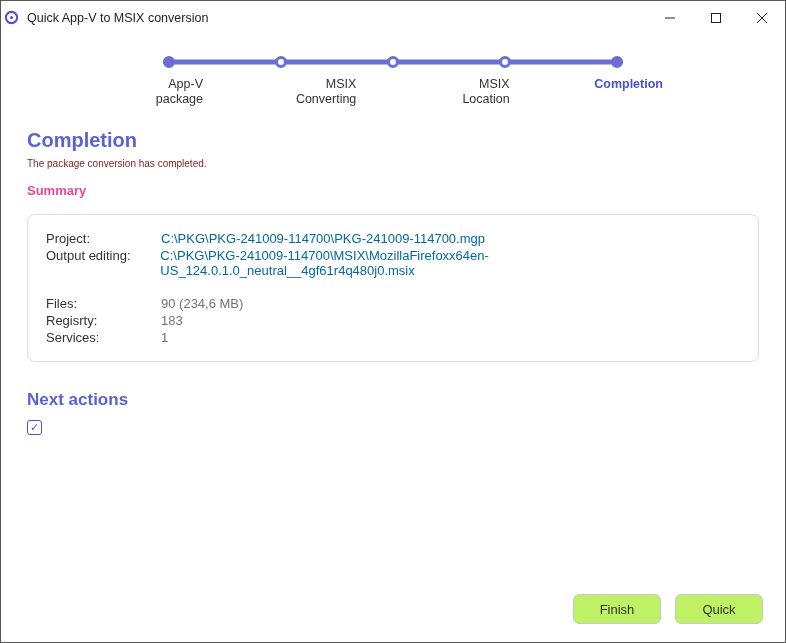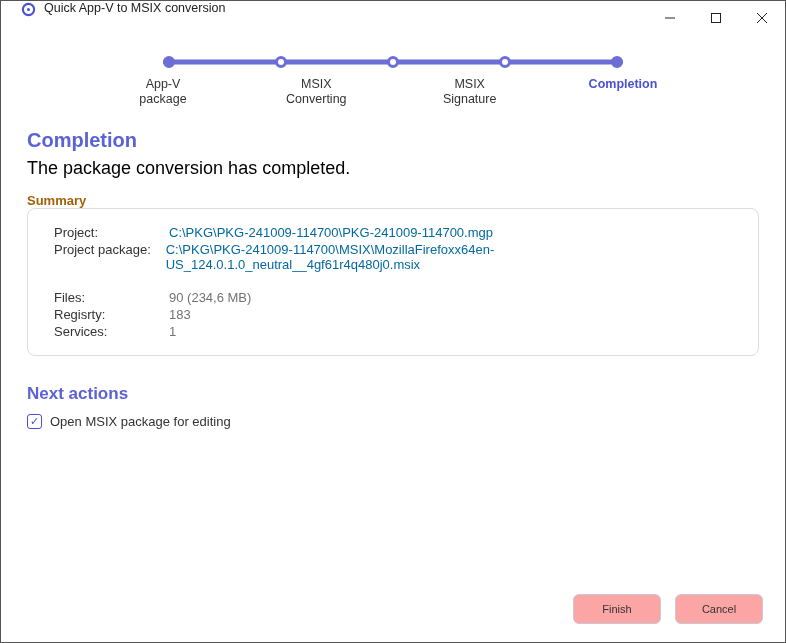--- a/index.html
+++ b/index.html
@@ -12,21 +12,22 @@
       height: 643px;
       border: 1px solid #555;
       display: flex;
       flex-direction: column;
       overflow: hidden;
     }
     
     .titlebar {
       height: 34px;
       display: flex;
-      padding: 0 0 0 19px;
+      align-items: center;
+      padding: 0 0 0 2px;
       border-bottom: 1px solid transparent;
     }
     .titlebar-icon {
       width: 16px; height: 16px;
       margin-right: 8px;
       display: inline-flex; align-items: center; justify-content: center;
     }
     .titlebar-title { font-size: 12.5px; color: #222; flex: 0 0 auto; }
     .titlebar-spacer { flex: 1; }
     .win-controls { display: flex; }
@@ -62,41 +63,41 @@
     .stepper-dot {
       width: 12px; height: 12px; border-radius: 50%;
       background: #fff; border: 3px solid #6b6ed4;
     }
     .stepper-dot.active { background: #6b6ed4; }
     .stepper-labels {
       display: flex; justify-content: space-between;
       margin-top: 8px;
     }
     .stepper-label {
-      width: 80px; text-align: center; font-size: 12.5px; color: #333;
+      width: 80px; text-align: right; font-size: 12.5px; color: #333;
       margin-left: -34px; margin-right: -34px;
       line-height: 1.2;
     }
     .stepper-label.active { color: #4a52d1; font-weight: 600; }
     
     h1.page-title {
       color: #5a62d6; font-size: 20px; font-weight: 600; margin-top: 6px;
     }
-    .page-desc { color: #000000; margin-top: 6px; font-size: 18px;}
+    .page-desc { color: #7f1d1d; margin-top: 6px; font-size: 10px;}
     .section-head {
-      font-weight: 600; margin-top: 14px; margin-bottom: 0; font-size: 13px;
-      color: #a16207;
+      font-weight: 600; margin-top: 14px; margin-bottom: 16px; font-size: 13px;
+      color: #ec4899;
     }
     
     .summary-box {
       border: 1px solid #dcdce6; border-radius: 8px;
       padding: 14px 18px;
       font-size: 13px;
     }
-    .kv-row { display: flex; margin: 2px 8px; }
+    .kv-row { display: flex; margin: 2px 0; }
     .kv-label { width: 115px; color: #333; }
     .kv-val { color: #737373; }
     .kv-val.link { color: #0369a1; }
     .kv-gap { height: 14px; }
     
     h2.sub-title {
       color: #5a62d6; font-size: 17px; font-weight: 600; margin-top: 28px;
     }
     .checkbox-row {
       display: flex; align-items: center; gap: 8px; margin-top: 10px;
@@ -108,21 +109,21 @@
       background: #fff;
     }
     
     .footer {
       padding: 14px 22px 18px 22px;
       display: flex; justify-content: flex-end; gap: 14px;
     }
     .btn {
       min-width: 88px; height: 30px; padding: 0 20px;
       border: 1px solid #c9c9d4; border-radius: 6px;
-      background: #fca5a5; color: #333; font-size: 11px;
+      background: #bef264; color: #333; font-size: 13px;
       display: inline-flex; align-items: center; justify-content: center;
       cursor: pointer;
     }
   </style>
 </head>
 <body>
 
 <div class="titlebar">
   <span class="titlebar-icon">
     <svg width="15" height="15" viewBox="0 0 16 16">
@@ -161,57 +162,56 @@
           <div class="stepper-dot active"></div>
           <div class="stepper-dot"></div>
           <div class="stepper-dot"></div>
           <div class="stepper-dot"></div>
           <div class="stepper-dot active"></div>
         </div>
     </div>
     <div class="stepper-labels" id="stepper-labels">
         <div class="stepper-label">App-V package</div>
         <div class="stepper-label">MSIX Converting</div>
-        <div class="stepper-label">MSIX Signature</div>
+        <div class="stepper-label">MSIX Location</div>
         <div class="stepper-label active">Completion</div>
       </div>
   </div>
 
   <h1 class="page-title">Completion</h1>
   <div class="page-desc">The package conversion has completed.</div>
 
   <div class="section-head">Summary</div>
   <div class="summary-box" id="summary-box">
       <div class="kv-row">
         <div class="kv-label">Project:</div>
         <div class="kv-val link">C:\PKG\PKG-241009-114700\PKG-241009-114700.mgp</div>
       </div>
       <div class="kv-row">
-        <div class="kv-label">Project package:</div>
+        <div class="kv-label">Output editing:</div>
         <div class="kv-val link">C:\PKG\PKG-241009-114700\MSIX\MozillaFirefoxx64en-US_124.0.1.0_neutral__4gf61r4q480j0.msix</div>
       </div>
       <div class="kv-gap"></div>
       <div class="kv-row">
         <div class="kv-label">Files:</div>
         <div class="kv-val">90 (234,6 MB)</div>
       </div>
       <div class="kv-row">
         <div class="kv-label">Regisrty:</div>
         <div class="kv-val">183</div>
       </div>
       <div class="kv-row">
         <div class="kv-label">Services:</div>
         <div class="kv-val">1</div>
       </div>
     </div>
 
   <h2 class="sub-title">Next actions</h2>
   <div class="checkbox-row">
     <span class="chk" id="chk-open">✓</span>
-    <span>Open MSIX package for editing</span>
   </div>
 
 </div>
 
 <div class="footer">
   <div class="btn">Finish</div>
-  <div class="btn">Cancel</div>
+  <div class="btn">Quick</div>
 </div>
 
 </body></html>

